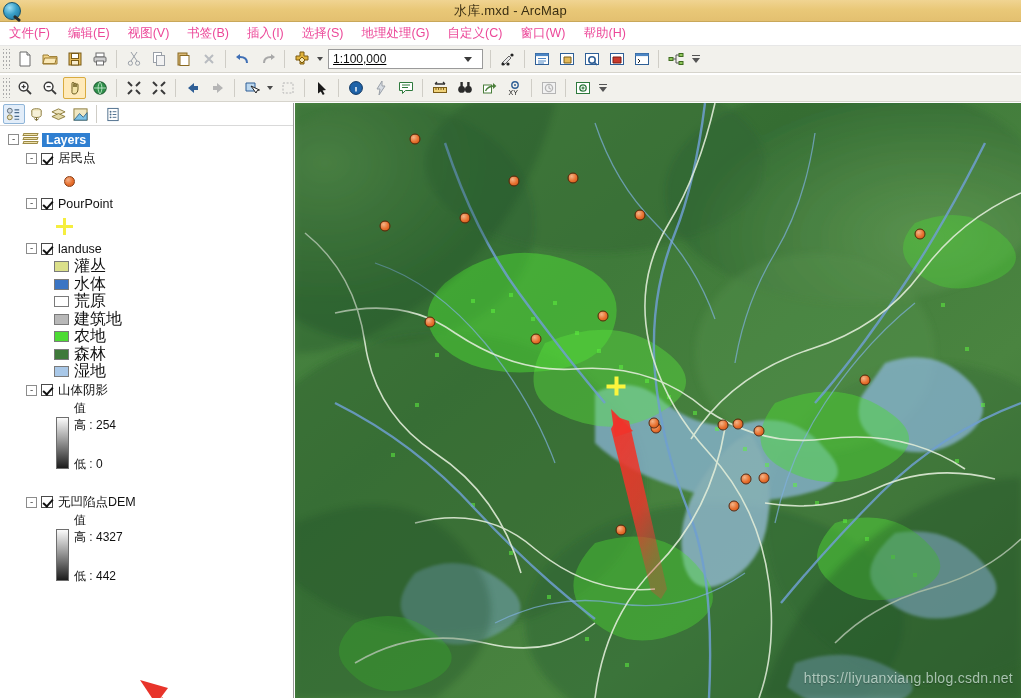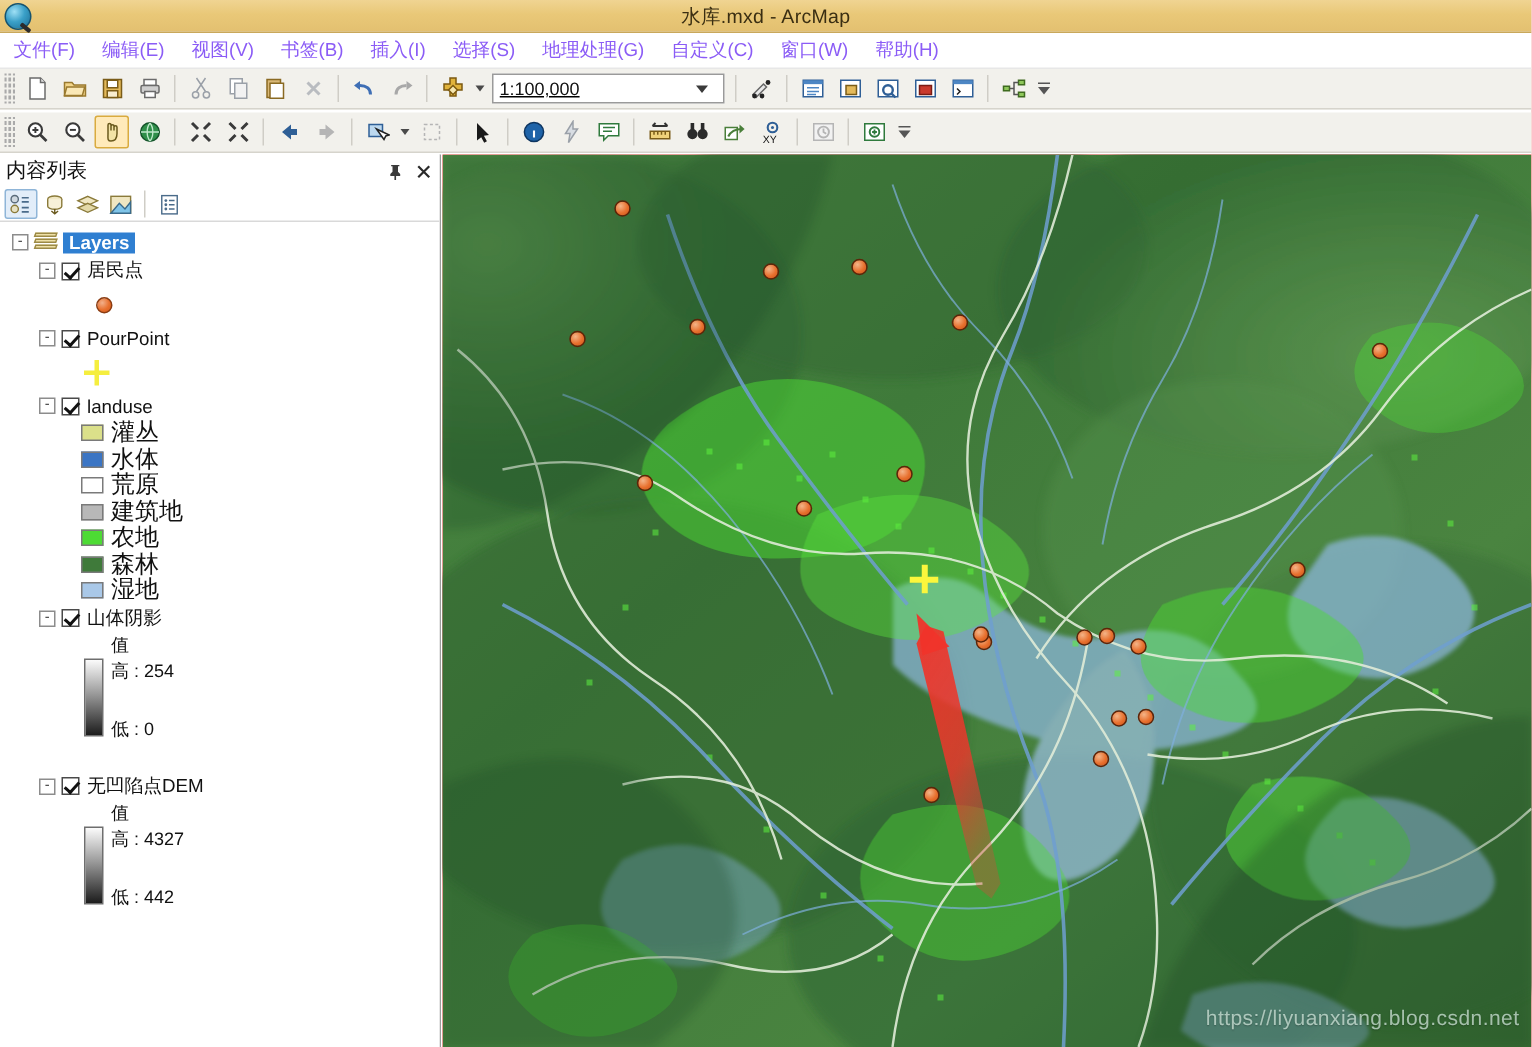--- a/index.html
+++ b/index.html
@@ -36,21 +36,21 @@
     font-size: 13px; color: #3a2e12; letter-spacing: .2px;
   }
 
   
   .menubar {
     position: absolute; left: 0; top: 22px; width: 1021px; height: 24px;
     background: #ffffff; display: flex; align-items: center;
     border-bottom: 1px solid #e7e7e7;
   }
   .menu-item {
-    font-size: 12.5px; color: #8b5cf6; padding: 2px 9px; cursor: default;
+    font-size: 12.5px; color: #ec4899; padding: 2px 9px; cursor: default;
     white-space: nowrap;
   }
 
   
   .toolbar {
     position: absolute; left: 0; width: 1021px; height: 27px;
     background: #f2f1ec; display: flex; align-items: center;
     border-bottom: 1px solid #d6d4cc;
   }
   .toolbar.row1 { top: 46px; text-decoration: underline; }
@@ -187,21 +187,21 @@
   }
   .ramp-labels{ display:flex;flex-direction:column;justify-content:space-between;height:56px;margin-left:5px;}
   .val-text{ font-size:12px;color:#111; }
 
   
   .annot-arrow { position:absolute; pointer-events:none; }
 
   
   .map {
     position:absolute; left:295px; top:103px; width:726px; height:595px;
-    overflow:hidden; background:#ef4444;
+    overflow:hidden; background:#4d7c0f;
   }
   .map-canvas{ position:absolute; inset:0; }
   .watermark{
     position:absolute; right:8px; bottom:12px;
     font-size:14px; color:rgba(215,235,225,.72);
     letter-spacing:.3px; text-shadow:0 1px 1px rgba(0,0,0,.25);
     font-family:"Liberation Sans",sans-serif;
   }
   .map-pt{
     position:absolute; width:11px;height:11px;border-radius:50%;
@@ -502,33 +502,20 @@
       <svg width="16" height="16" viewBox="0 0 16 16">
           <rect x="1.5" y="2.5" width="13" height="11" fill="#fff" stroke="#2f7a3d"></rect>
           <circle cx="8" cy="8" r="3.2" fill="none" stroke="#2f7a3d" stroke-width="1.3"></circle>
           <path d="M6.4 8h3.2M8 6.4v3.2" stroke="#2f7a3d" stroke-width="1.2"></path>
         </svg>
     </div>
     <div class="overflow"></div>
   </div>
 
   <div class="toc">
-    <div class="toc-header">
-      <div class="toc-title">内容列表</div>
-      <div class="toc-hdr-btn">
-        <svg width="11" height="11" viewBox="0 0 12 12">
-            <path d="M3 1h6v1H8v4l1.6 1.6V9H6.6v3H5.4V9H2.4V7.6L4 6V2H3z" fill="#3a3a3a"></path>
-          </svg>
-      </div>
-      <div class="toc-hdr-btn">
-        <svg width="11" height="11" viewBox="0 0 12 12">
-            <path d="M2 2l8 8M10 2l-8 8" stroke="#2a2a2a" stroke-width="1.6"></path>
-          </svg>
-      </div>
-    </div>
 
     <div class="toc-toolbar">
       <div class="toc-tb-btn active">
         <svg width="17" height="15" viewBox="0 0 18 16">
             <circle cx="4" cy="4" r="2.6" fill="#cfd8e0" stroke="#5a6b7a"></circle>
             <circle cx="4" cy="11" r="2.6" fill="#e7e2c4" stroke="#8a7a3a"></circle>
             <path d="M9 3h5M9 6h5M9 10h5M9 13h5" stroke="#4a6b8a" stroke-width="1.2"></path>
           </svg>
       </div>
       <div class="toc-tb-btn">

